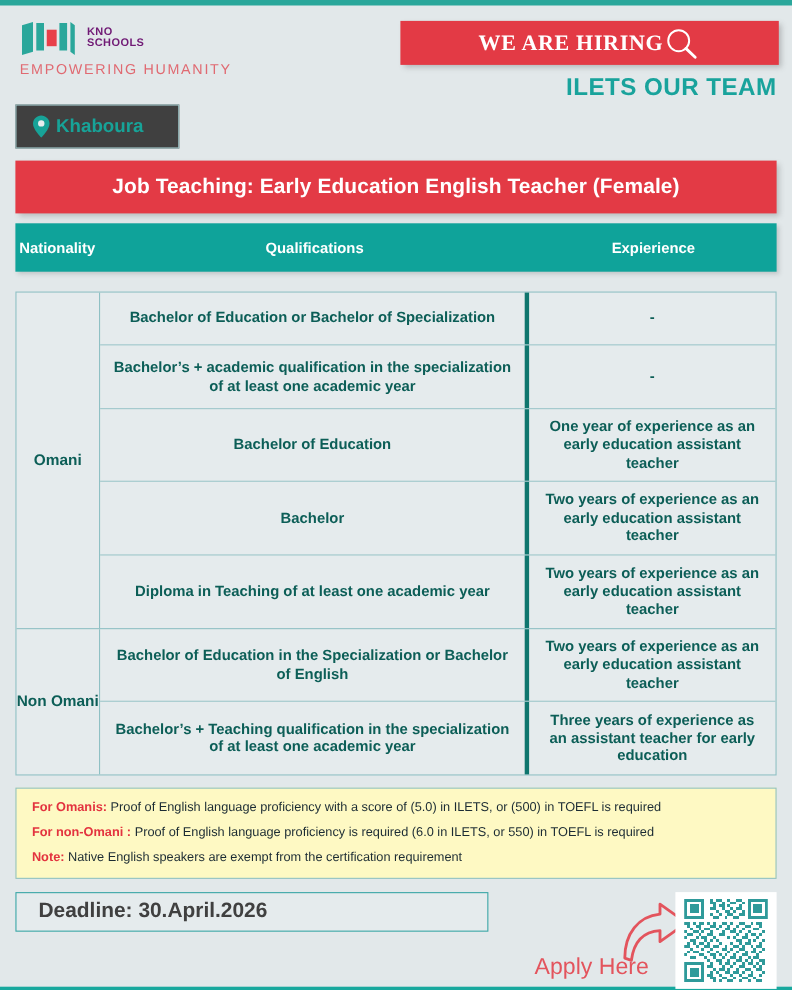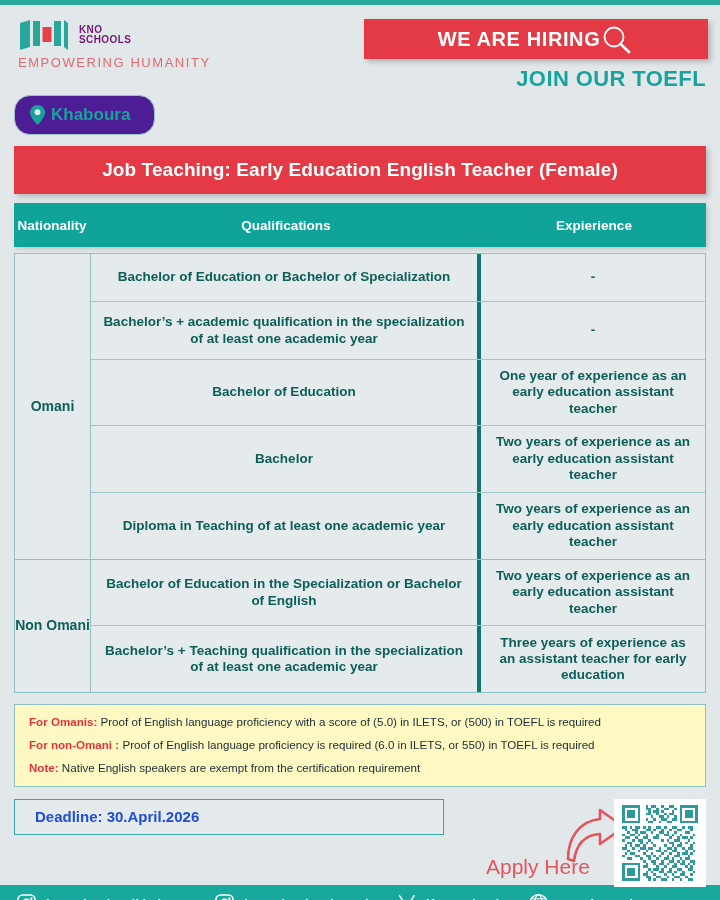--- a/index.html
+++ b/index.html
@@ -32,52 +32,53 @@
   }
   .logo-tag {
     color: #e06a72; font-size: 13px; letter-spacing: 1.55px;
     margin-top: 4px; white-space: nowrap; font-weight: 500;
   }
   .hiring-wrap { margin-left: auto; width: 344px; }
   .hiring-bar {
     background: #e33a45; height: 40px;
     display: flex; align-items: center; justify-content: center; 
     box-shadow: 3px 3px 5px rgba(90,90,90,.35);
+    font-family: Liberation Serif, serif;
   }
   .hiring-bar .txt {
     color: #fff; font-weight: bold; font-size: 20px; letter-spacing: .6px;
   }
   .join {
     text-align: right; color: #19a39c; font-size: 22px;
     font-weight: bold; letter-spacing: .4px; margin-top: 7px; padding-right: 2px;
   }
 
   
   .chip-row { padding: 2px 0 0 14px; flex: none; }
   .chip {
     display: inline-flex; align-items: center; gap: 5px;
-    border: 1.5px solid #9dc3c6; border-radius: 16px;
-    background: #4c1d95; padding: 8px 24px 8px 14px;
+    border: 1.5px solid #9dc3c6; border-radius: 0;
+    background: #404040; padding: 8px 32px 8px 14px;
   }
   .chip span.label { color: #17a398; font-weight: bold; font-size: 17px; }
 
   
   .title-bar {
     margin: 11px 14px 0 14px; flex: none;
     background: #e33a45; height: 48px;
     display: flex; align-items: center; justify-content: center;
     box-shadow: 3px 3px 5px rgba(90,90,90,.3);
   }
   .title-bar span {
     color: #fff; font-weight: bold; font-size: 19px; letter-spacing: .1px;
   }
 
   
   .thead {
-    margin: 9px 14px 0 14px; flex: none;
+    margin: 9px 14px 12px 14px; flex: none;
     background: #0fa39a; height: 44px;
     display: flex; align-items: center; color: #fff;
     font-weight: bold; font-size: 13.5px;
     box-shadow: 2px 2px 4px rgba(90,90,90,.25);
   }
   .th-nat { width: 76px; text-align: center; }
   .th-qual { flex: 1; text-align: center; }
   .th-exp { width: 224px; text-align: center; }
 
   .table {
@@ -123,21 +124,21 @@
   
   .bottom {
     margin: 12px 14px 0 14px; flex: none;
     display: flex; align-items: flex-start; position: relative; height: 86px;
   }
   .deadline {
     width: 430px; height: 36px;
     border: 1.5px solid #3aa6a6; background: #e5ebed;
     display: flex; align-items: center; padding-left: 20px;
   }
-  .deadline span { color: #1d4ed8; font-weight: bold; font-size: 15px; }
+  .deadline span { color: #404040; font-weight: bold; font-size: 19px; }
   .apply {
     position: absolute; left: 472px; top: 56px;
     color: #e3545d; font-size: 21px; font-weight: 500;
   }
   .arrow { position: absolute; left: 548px; top: 8px; }
   .qr {
     position: absolute; right: 0; top: 0;
     width: 92px; height: 88px; background: #fff;
     display: flex; align-items: center; justify-content: center;
   }
@@ -181,21 +182,21 @@
     </div>
 
     <div class="hiring-wrap">
       <div class="hiring-bar">
         <span class="txt">WE ARE HIRING</span>
         <svg width="34" height="30" viewBox="0 0 34 30">
           <circle cx="14" cy="13" r="9.5" fill="none" stroke="#fff" stroke-width="1.8"></circle>
           <line x1="20.5" y1="20" x2="29" y2="28" stroke="#fff" stroke-width="2.6" stroke-linecap="round"></line>
         </svg>
       </div>
-      <div class="join">JOIN OUR TOEFL</div>
+      <div class="join">ILETS OUR TEAM</div>
     </div>
   </div>
 
   <div class="chip-row">
     <div class="chip">
       <svg width="17" height="22" viewBox="0 0 17 22">
         <path d="M8.5 1 C4.4 1 1 4.3 1 8.4 C1 13.6 8.5 21 8.5 21 C8.5 21 16 13.6 16 8.4 C16 4.3 12.6 1 8.5 1 Z" fill="#17a398"></path>
         <circle cx="8.5" cy="8.2" r="2.9" fill="#e7edef"></circle>
       </svg>
       <span class="label">Khaboura</span>

